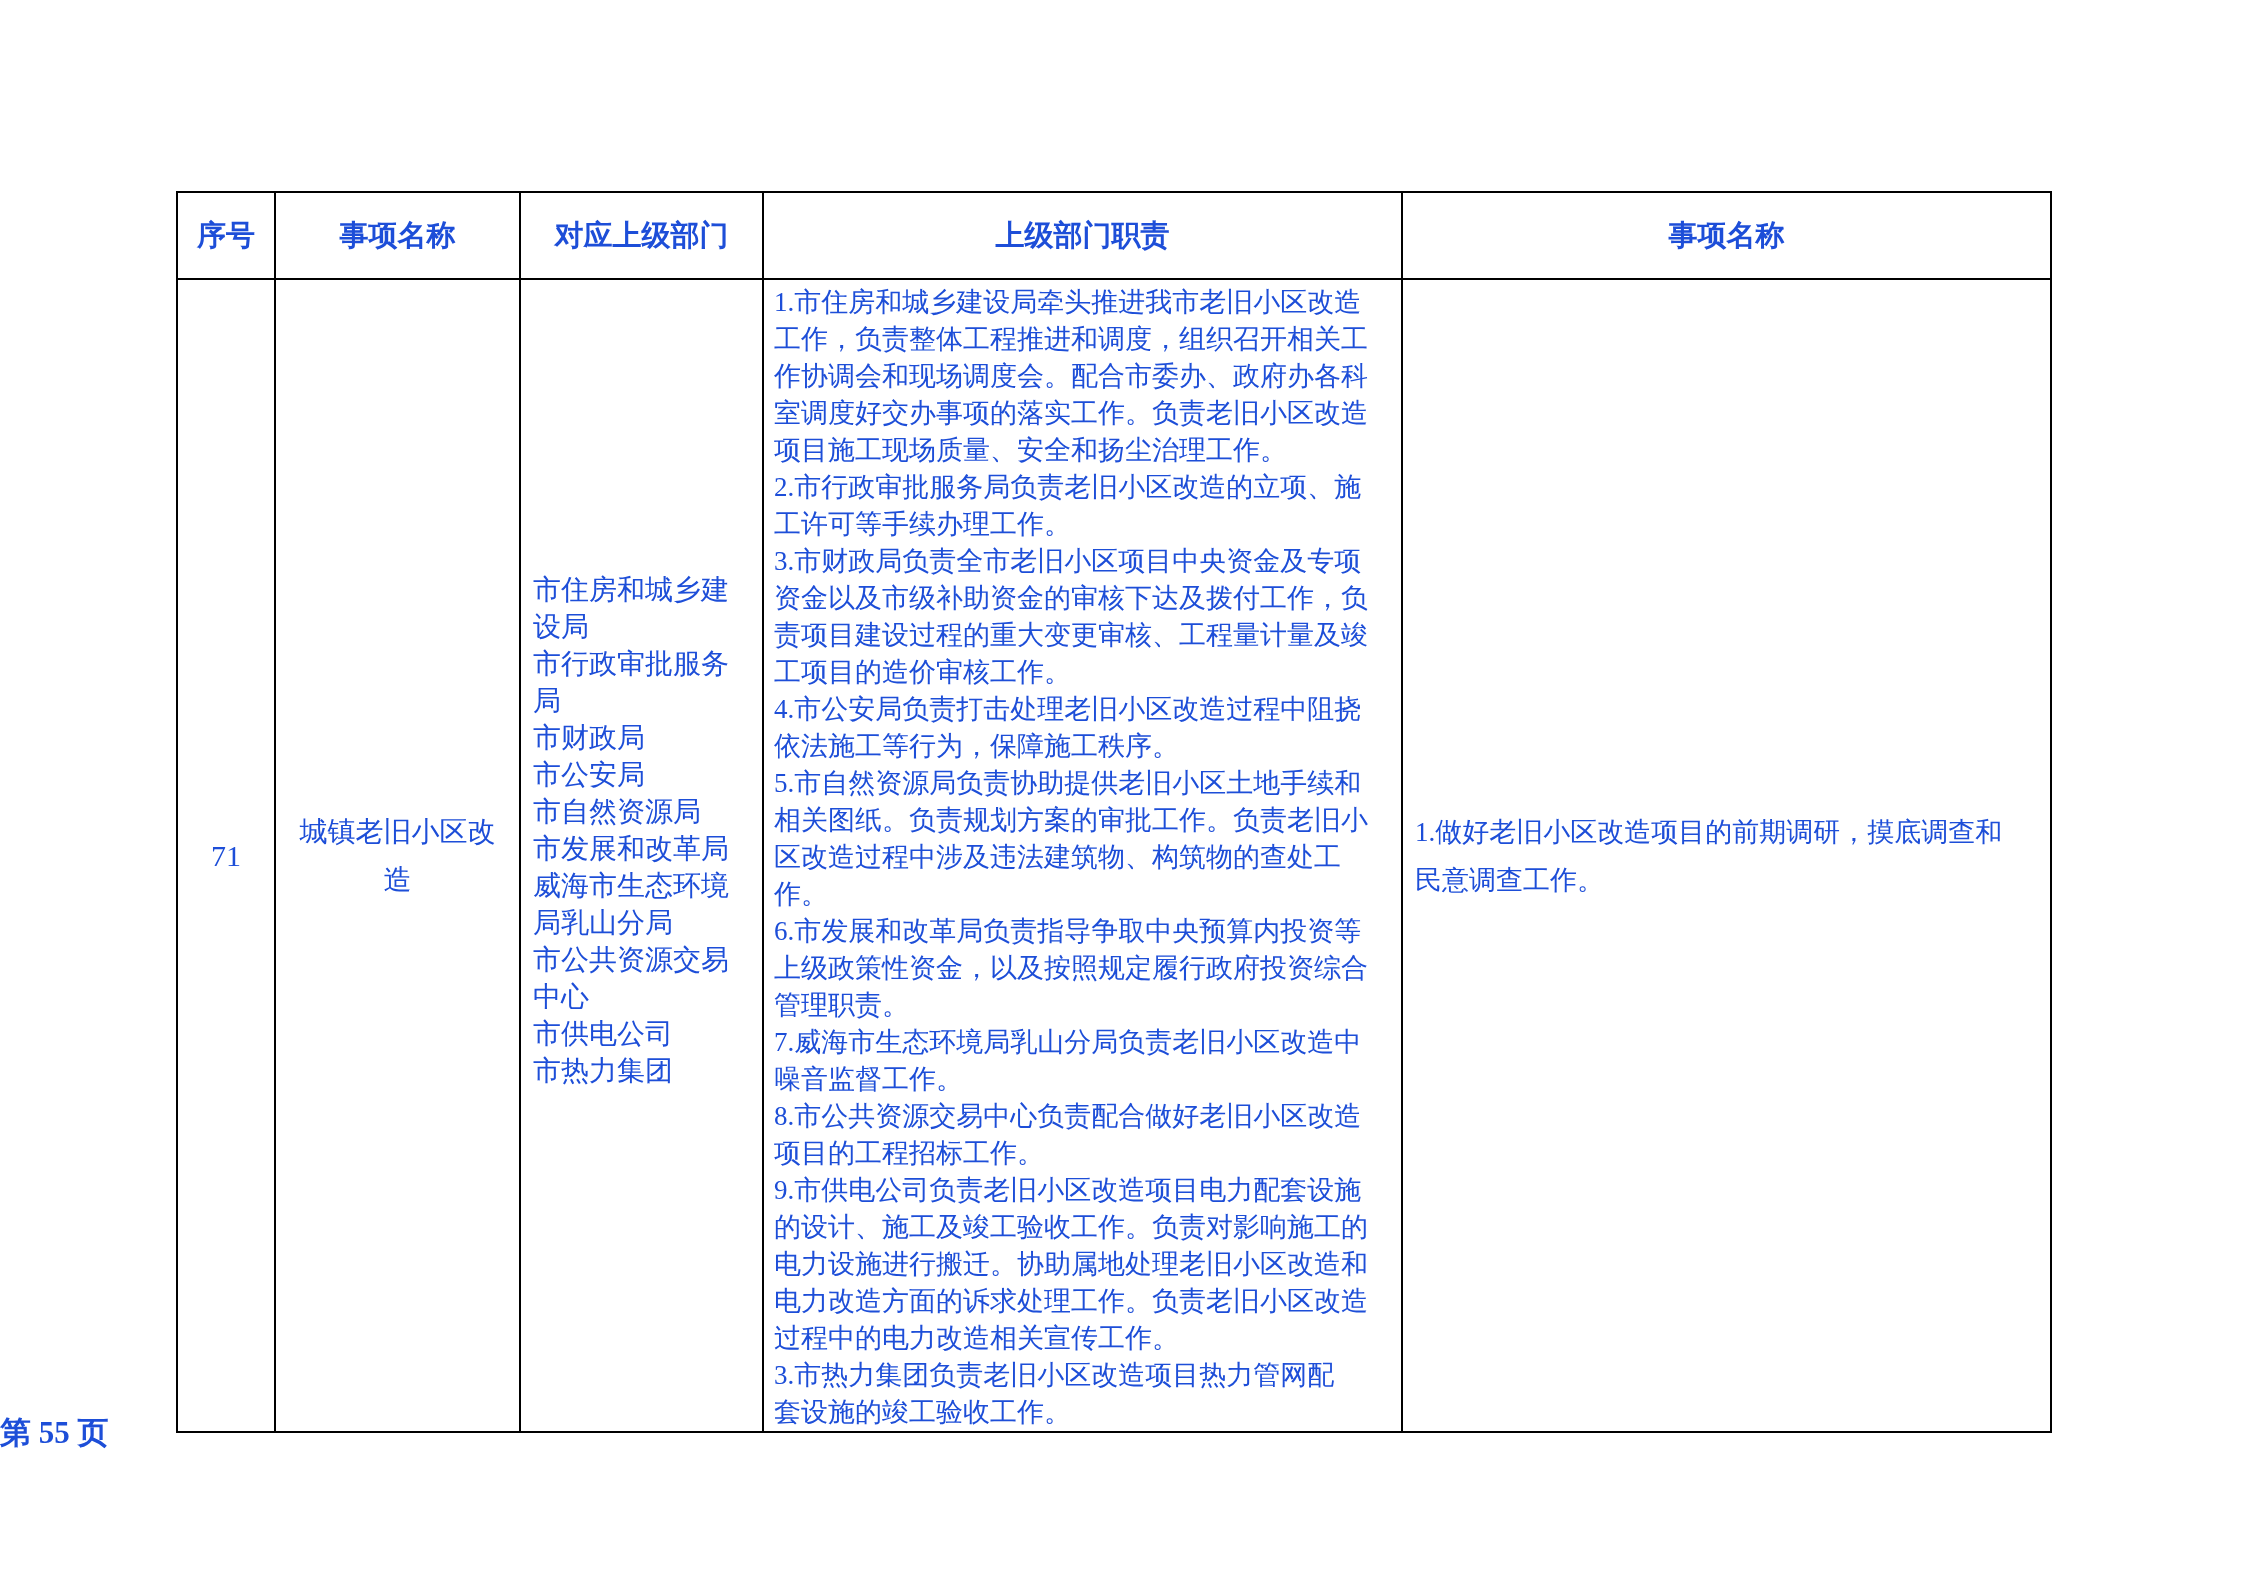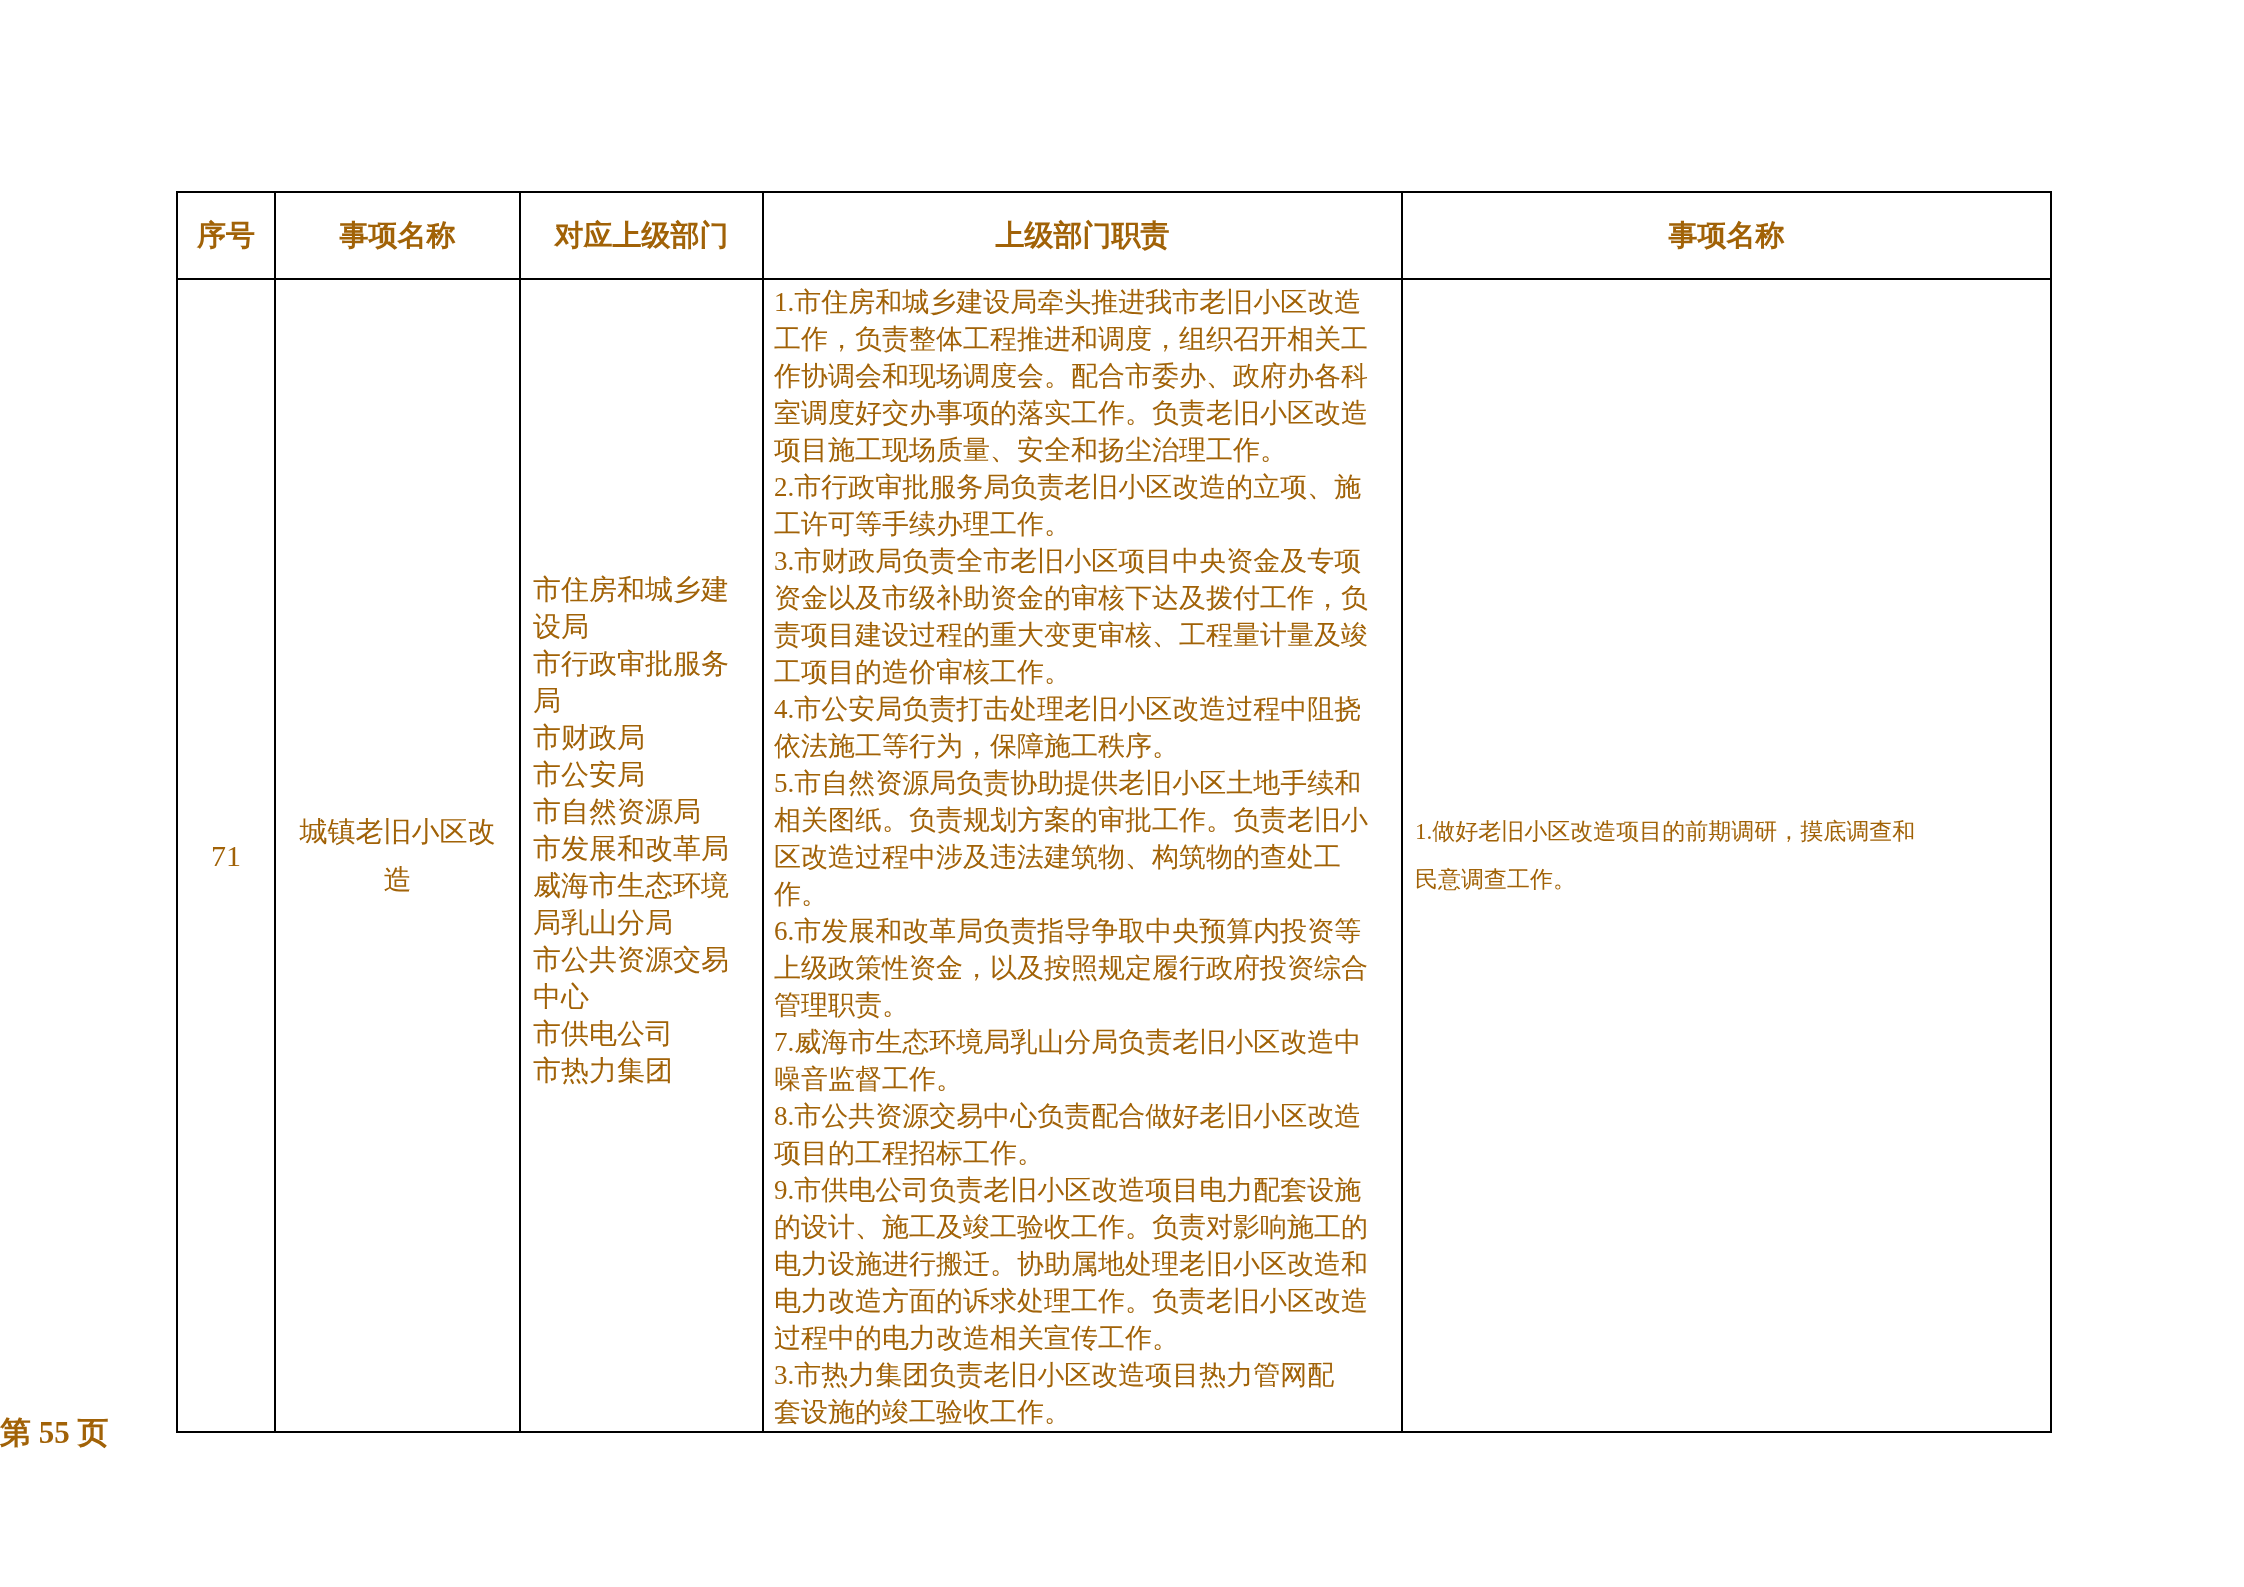--- a/index.html
+++ b/index.html
@@ -2,21 +2,21 @@
 <html lang="zh"><head>
 <meta charset="utf-8">
 <style>
   html, body { margin: 0; padding: 0; background: #ffffff; }
   .page {
     position: relative;
     width: 2244px;
     height: 1587px;
     background: #ffffff;
     font-family: "Liberation Serif", "DejaVu Serif", serif;
-    color: #a16207;
+    color: #1d4ed8;
   }
   table.doc-table {
     position: absolute;
     left: 176px;
     top: 191px;
     width: 1874px;
     border-collapse: collapse;
     table-layout: fixed;
   }
   table.doc-table th,
@@ -60,21 +60,21 @@
   td.cell-departments .dept-wrap { position: relative; top: -26px; }
   td.cell-superior-duties {
     font-size: 27px;
     line-height: 37px;
     vertical-align: top;
     text-align: left;
     padding: 4px 8px 0 10px;
     word-break: break-all;
   }
   td.cell-town-duties {
-    font-size: 23px;
+    font-size: 27px;
     line-height: 48px;
     vertical-align: middle;
     text-align: left;
     padding: 0 10px 0 12px;
     word-break: break-all;
   }
   .duty-item, .town-duty-item { white-space: pre-line; }
   .dept-item { white-space: normal; }
   .page-footer {
     position: absolute;

